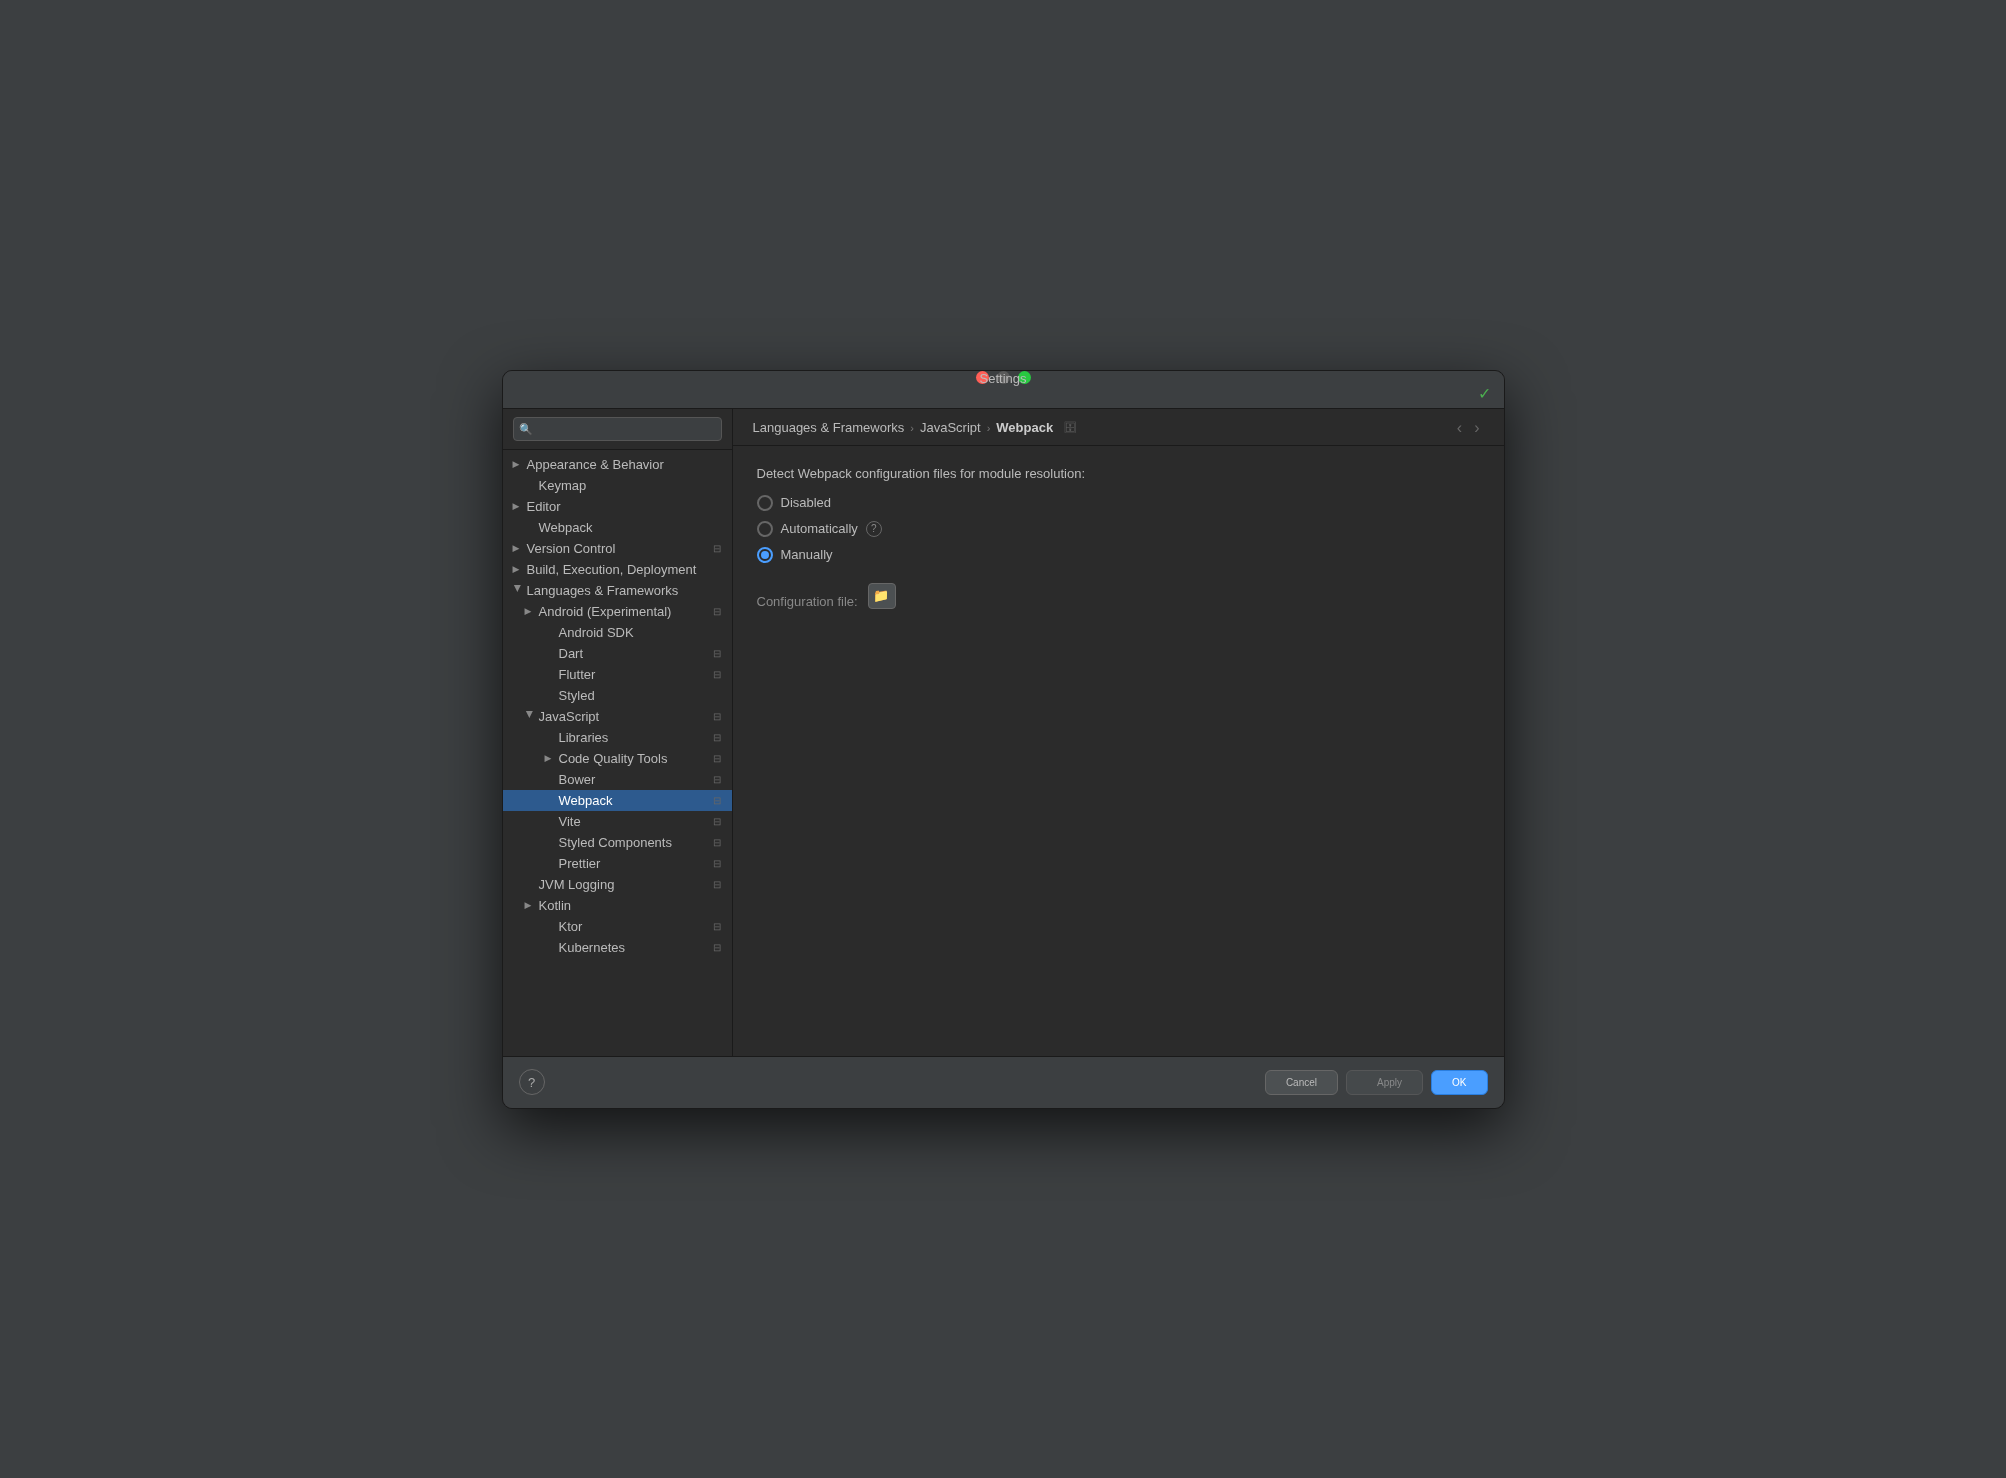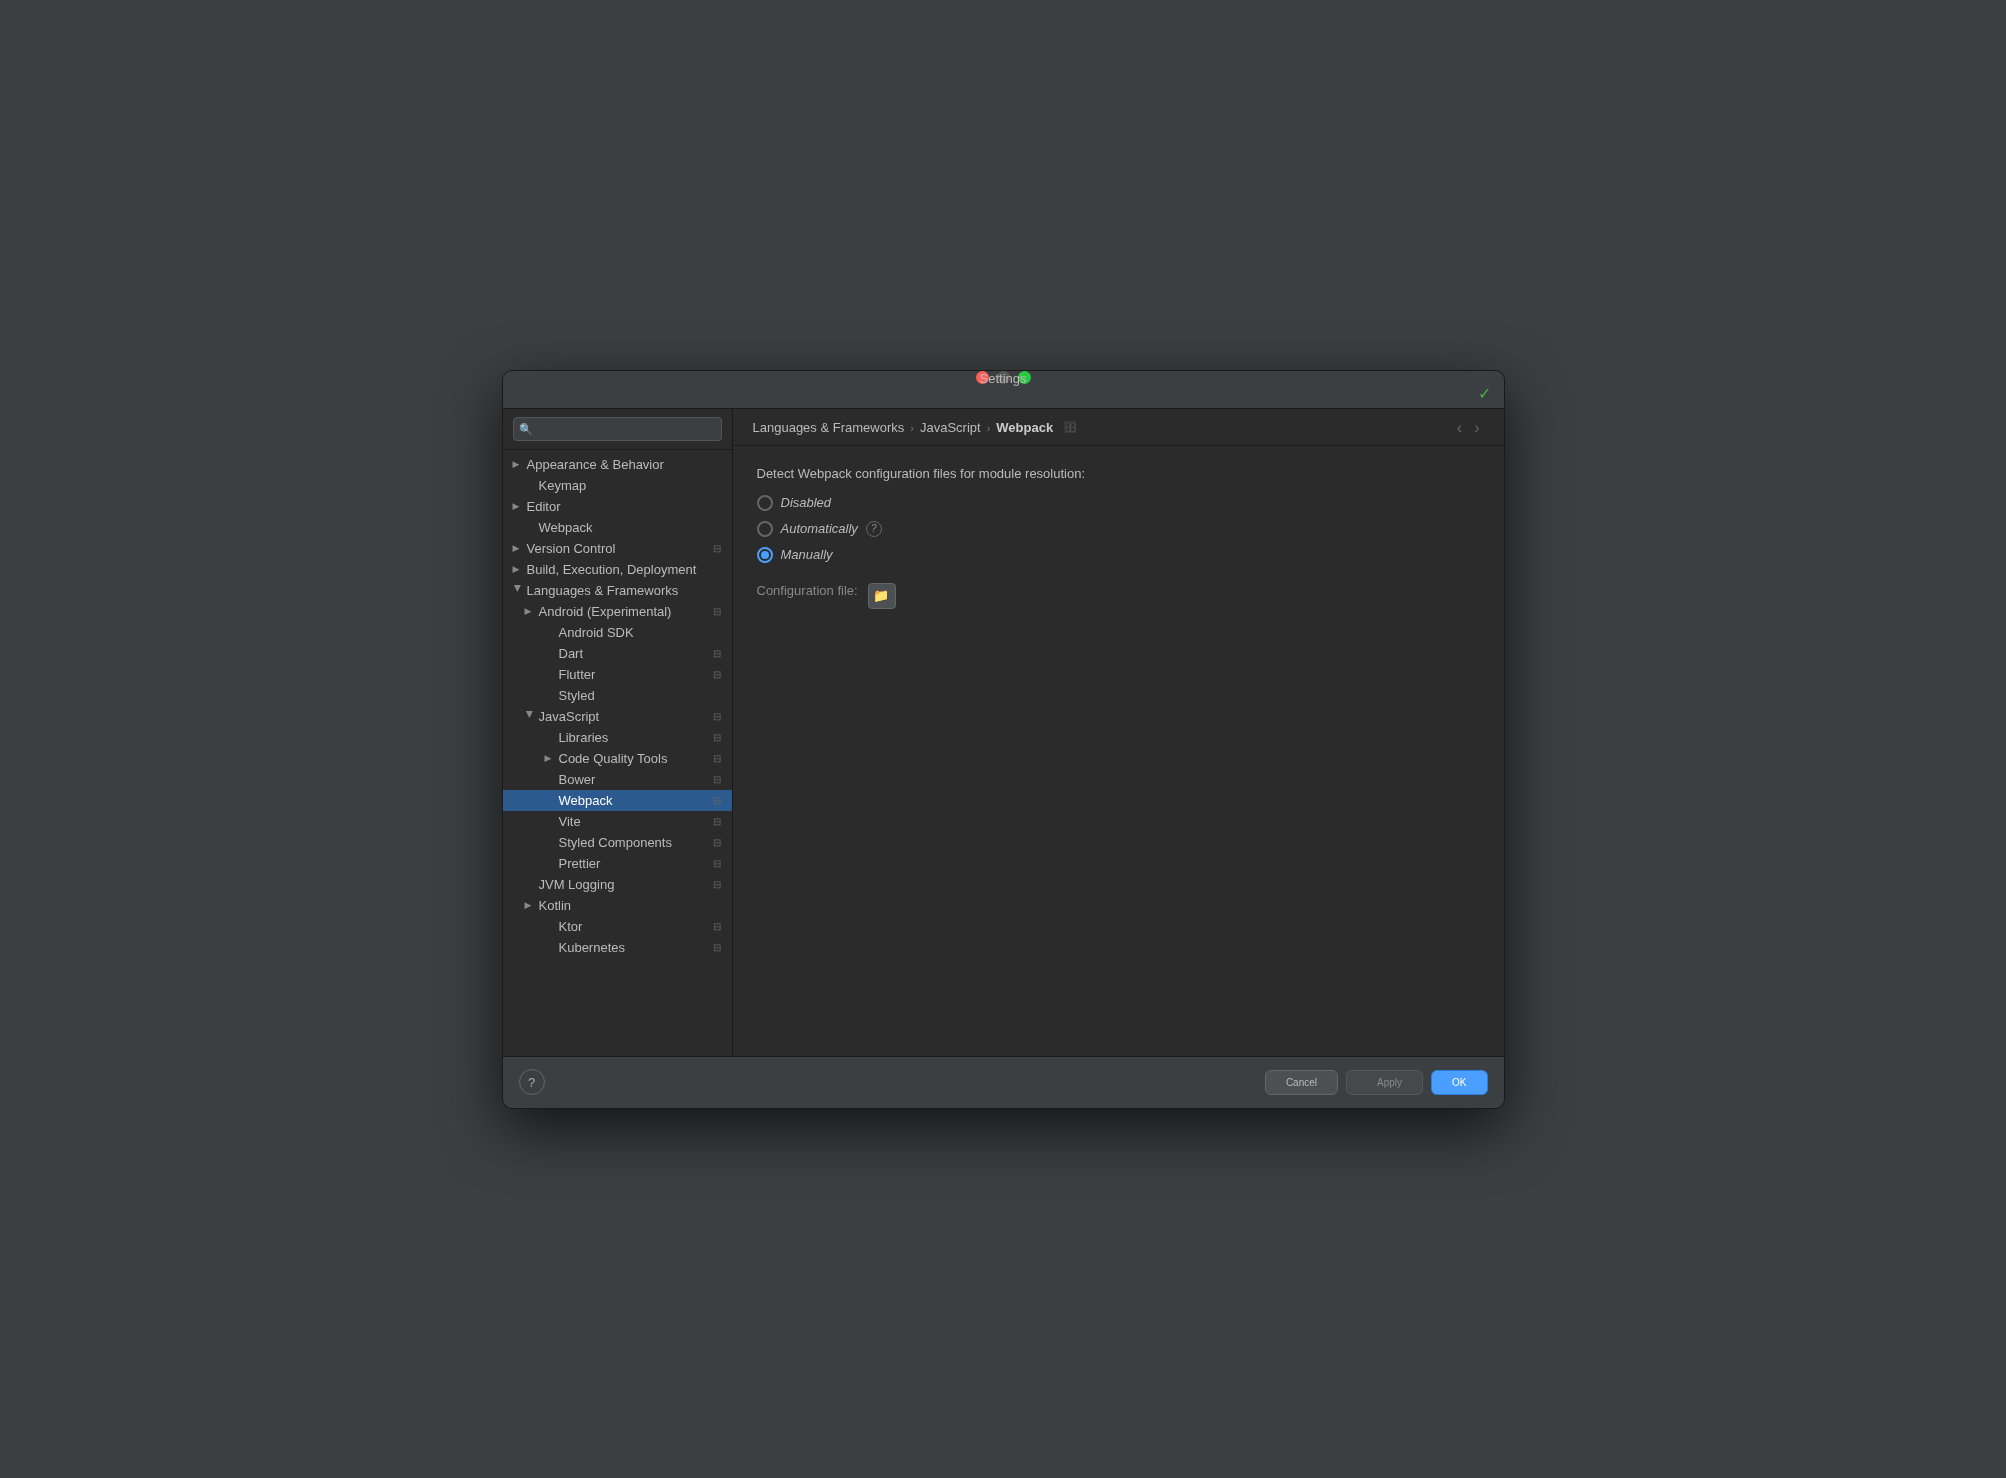--- a/index.html
+++ b/index.html
@@ -171,21 +171,20 @@
     .detect-label {
       color: #bbbbbb;
       font-size: 13px;
       margin-bottom: 14px;
     }
     .radio-group {
       display: flex;
       flex-direction: column;
       gap: 10px;
       margin-bottom: 20px;
-      font-style: italic;
     }
     .radio-item {
       display: flex;
       align-items: center;
       gap: 8px;
       cursor: pointer;
     }
     .radio-circle {
       width: 16px;
       height: 16px;
@@ -217,21 +216,21 @@
       border: 1px solid #666;
       color: #888;
       font-size: 10px;
       display: flex;
       align-items: center;
       justify-content: center;
       cursor: pointer;
     }
     .config-file-row {
       display: flex;
-      align-items: flex-start;
+      align-items: flex-end;
       gap: 10px;
       margin-top: 6px;
     }
     .config-file-label {
       color: #888;
       font-size: 13px;
       white-space: nowrap;
     }
     .config-file-input {
       flex: 1;

